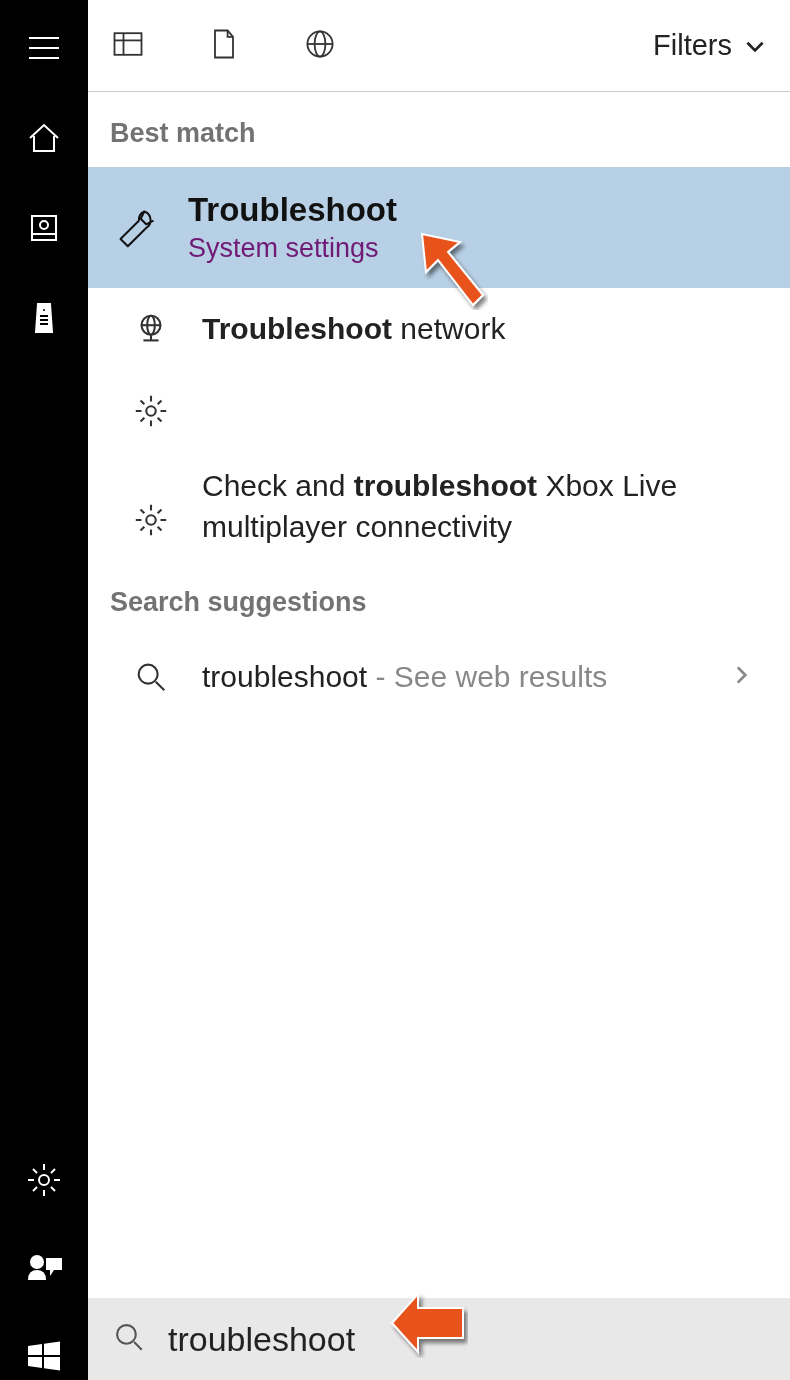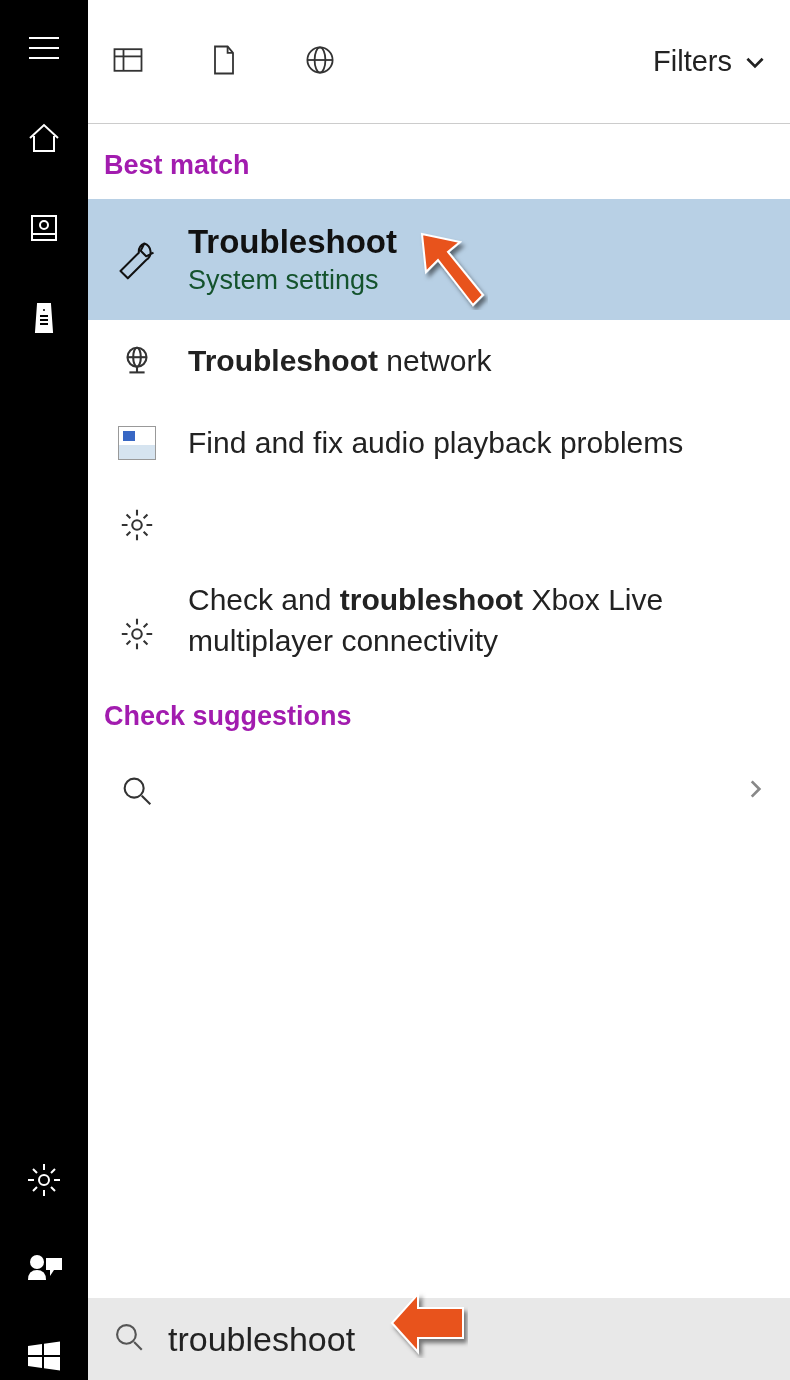--- a/index.html
+++ b/index.html
@@ -31,66 +31,66 @@
   .sidebar svg { width: 40px; height: 40px; fill: none; stroke: #fff; stroke-width: 2; }
   .main {
     flex: 1;
     display: flex;
     flex-direction: column;
     position: relative;
   }
   .topbar {
     display: flex;
     align-items: center;
-    height: 124px;
+    height: 92px;
     border-bottom: 1px solid #ccc;
     padding: 0 22px;
   }
   .topbar .tab-icons { display: flex; gap: 60px; }
   .topbar svg { width: 36px; height: 36px; stroke: #333; fill: none; stroke-width: 2; }
   .filters {
     margin-left: auto;
     display: flex;
     align-items: center;
     gap: 10px;
     font-size: 29px;
     color: #222;
   }
   .filters svg { width: 26px; height: 26px; stroke: #222; fill: none; stroke-width: 2.5; }
   .content { flex: 1; overflow: auto; }
   .section-label {
     font-size: 27px;
     font-weight: 600;
-    padding: 26px 16px 18px;
-    color: #a21caf;
+    padding: 26px 22px 18px;
+    color: #737373;
   }
   .result-row {
     display: flex;
     align-items: center;
-    padding: 14px 22px;
+    padding: 14px 36px;
     gap: 24px;
   }
   .result-best {
     background: #b8d0e5;
     padding: 24px 22px;
   }
   .result-icon {
     width: 54px;
     height: 54px;
     display: flex;
     align-items: center;
     justify-content: center;
     flex-shrink: 0;
   }
   .result-icon svg { width: 44px; height: 44px; stroke: #111; fill: none; stroke-width: 2.2; }
   .result-icon.small svg { width: 38px; height: 38px; stroke: #333; }
   .result-text { display: flex; flex-direction: column; gap: 4px; }
   .result-title { font-size: 33px; color: #111; }
   .result-title b { font-weight: 700; }
-  .result-sub { font-size: 27px; color: #14532d; }
+  .result-sub { font-size: 27px; color: #701a75; }
   .line-text { font-size: 30px; color: #222; line-height: 1.35; }
   .line-text b { font-weight: 700; }
   .line-text .dim { color: #888; }
   .suggest-arrow {
     margin-left: auto;
   }
   .suggest-arrow svg { width: 26px; height: 26px; stroke: #888; fill: none; stroke-width: 2.5; }
   .searchbar {
     height: 82px;
     background: #e8e8e8;
@@ -240,55 +240,50 @@
             <circle cx="20" cy="16" r="10"></circle>
             <ellipse cx="20" cy="16" rx="4" ry="10"></ellipse>
             <line x1="10" y1="16" x2="30" y2="16"></line>
             <line x1="20" y1="26" x2="20" y2="32"></line>
             <line x1="12" y1="32" x2="28" y2="32"></line>
           </svg>
       </div>
       <div class="line-text"><b>Troubleshoot</b><span> network</span></div>
     </div>
 
+
     <div class="result-row">
       <div class="result-icon small">
-        <div class="audio-icon"></div>
-      </div>
-      <div class="line-text">Find and fix audio playback problems</div>
-    </div>
+        <svg viewBox="0 0 40 40">
+            <circle cx="20" cy="20" r="5"></circle>
+            <path d="M20 4v6M20 30v6M4 20h6M30 20h6M9 9l4 4M27 27l4 4M31 9l-4 4M13 27l-4 4"></path>
+          </svg>
+      </div>
+    </div>
+
+    <div class="result-row" style="align-items:flex-end">
+      <div class="result-icon small">
+        <svg viewBox="0 0 40 40">
+            <circle cx="20" cy="20" r="5"></circle>
+            <path d="M20 4v6M20 30v6M4 20h6M30 20h6M9 9l4 4M27 27l4 4M31 9l-4 4M13 27l-4 4"></path>
+          </svg>
+      </div>
+      <div class="line-text" style="max-width:480px"><span>Check and </span><b>troubleshoot</b><span> Xbox Live multiplayer connectivity</span></div>
+    </div>
+
+    <div class="section-label">Search suggestions</div>
 
     <div class="result-row">
       <div class="result-icon small">
         <svg viewBox="0 0 40 40">
-            <circle cx="20" cy="20" r="5"></circle>
-            <path d="M20 4v6M20 30v6M4 20h6M30 20h6M9 9l4 4M27 27l4 4M31 9l-4 4M13 27l-4 4"></path>
-          </svg>
-      </div>
-    </div>
-
-    <div class="result-row" style="align-items:flex-end">
-      <div class="result-icon small">
-        <svg viewBox="0 0 40 40">
-            <circle cx="20" cy="20" r="5"></circle>
-            <path d="M20 4v6M20 30v6M4 20h6M30 20h6M9 9l4 4M27 27l4 4M31 9l-4 4M13 27l-4 4"></path>
-          </svg>
-      </div>
-      <div class="line-text" style="max-width:480px"><span>Check and </span><b>troubleshoot</b><span> Xbox Live multiplayer connectivity</span></div>
-    </div>
-
-    <div class="section-label">Check suggestions</div>
-
-    <div class="result-row">
-      <div class="result-icon small">
-        <svg viewBox="0 0 40 40">
             <circle cx="17" cy="17" r="10"></circle>
             <line x1="25" y1="25" x2="34" y2="34"></line>
           </svg>
       </div>
+      <div class="line-text"><span>troubleshoot</span><span class="dim"> - See web results</span></div>
       <div class="suggest-arrow">
         <svg viewBox="0 0 24 24">
             <polyline points="9 5 16 12 9 19"></polyline>
           </svg>
       </div>
     </div>
   </div>
 
   <div class="searchbar">
     <div>

